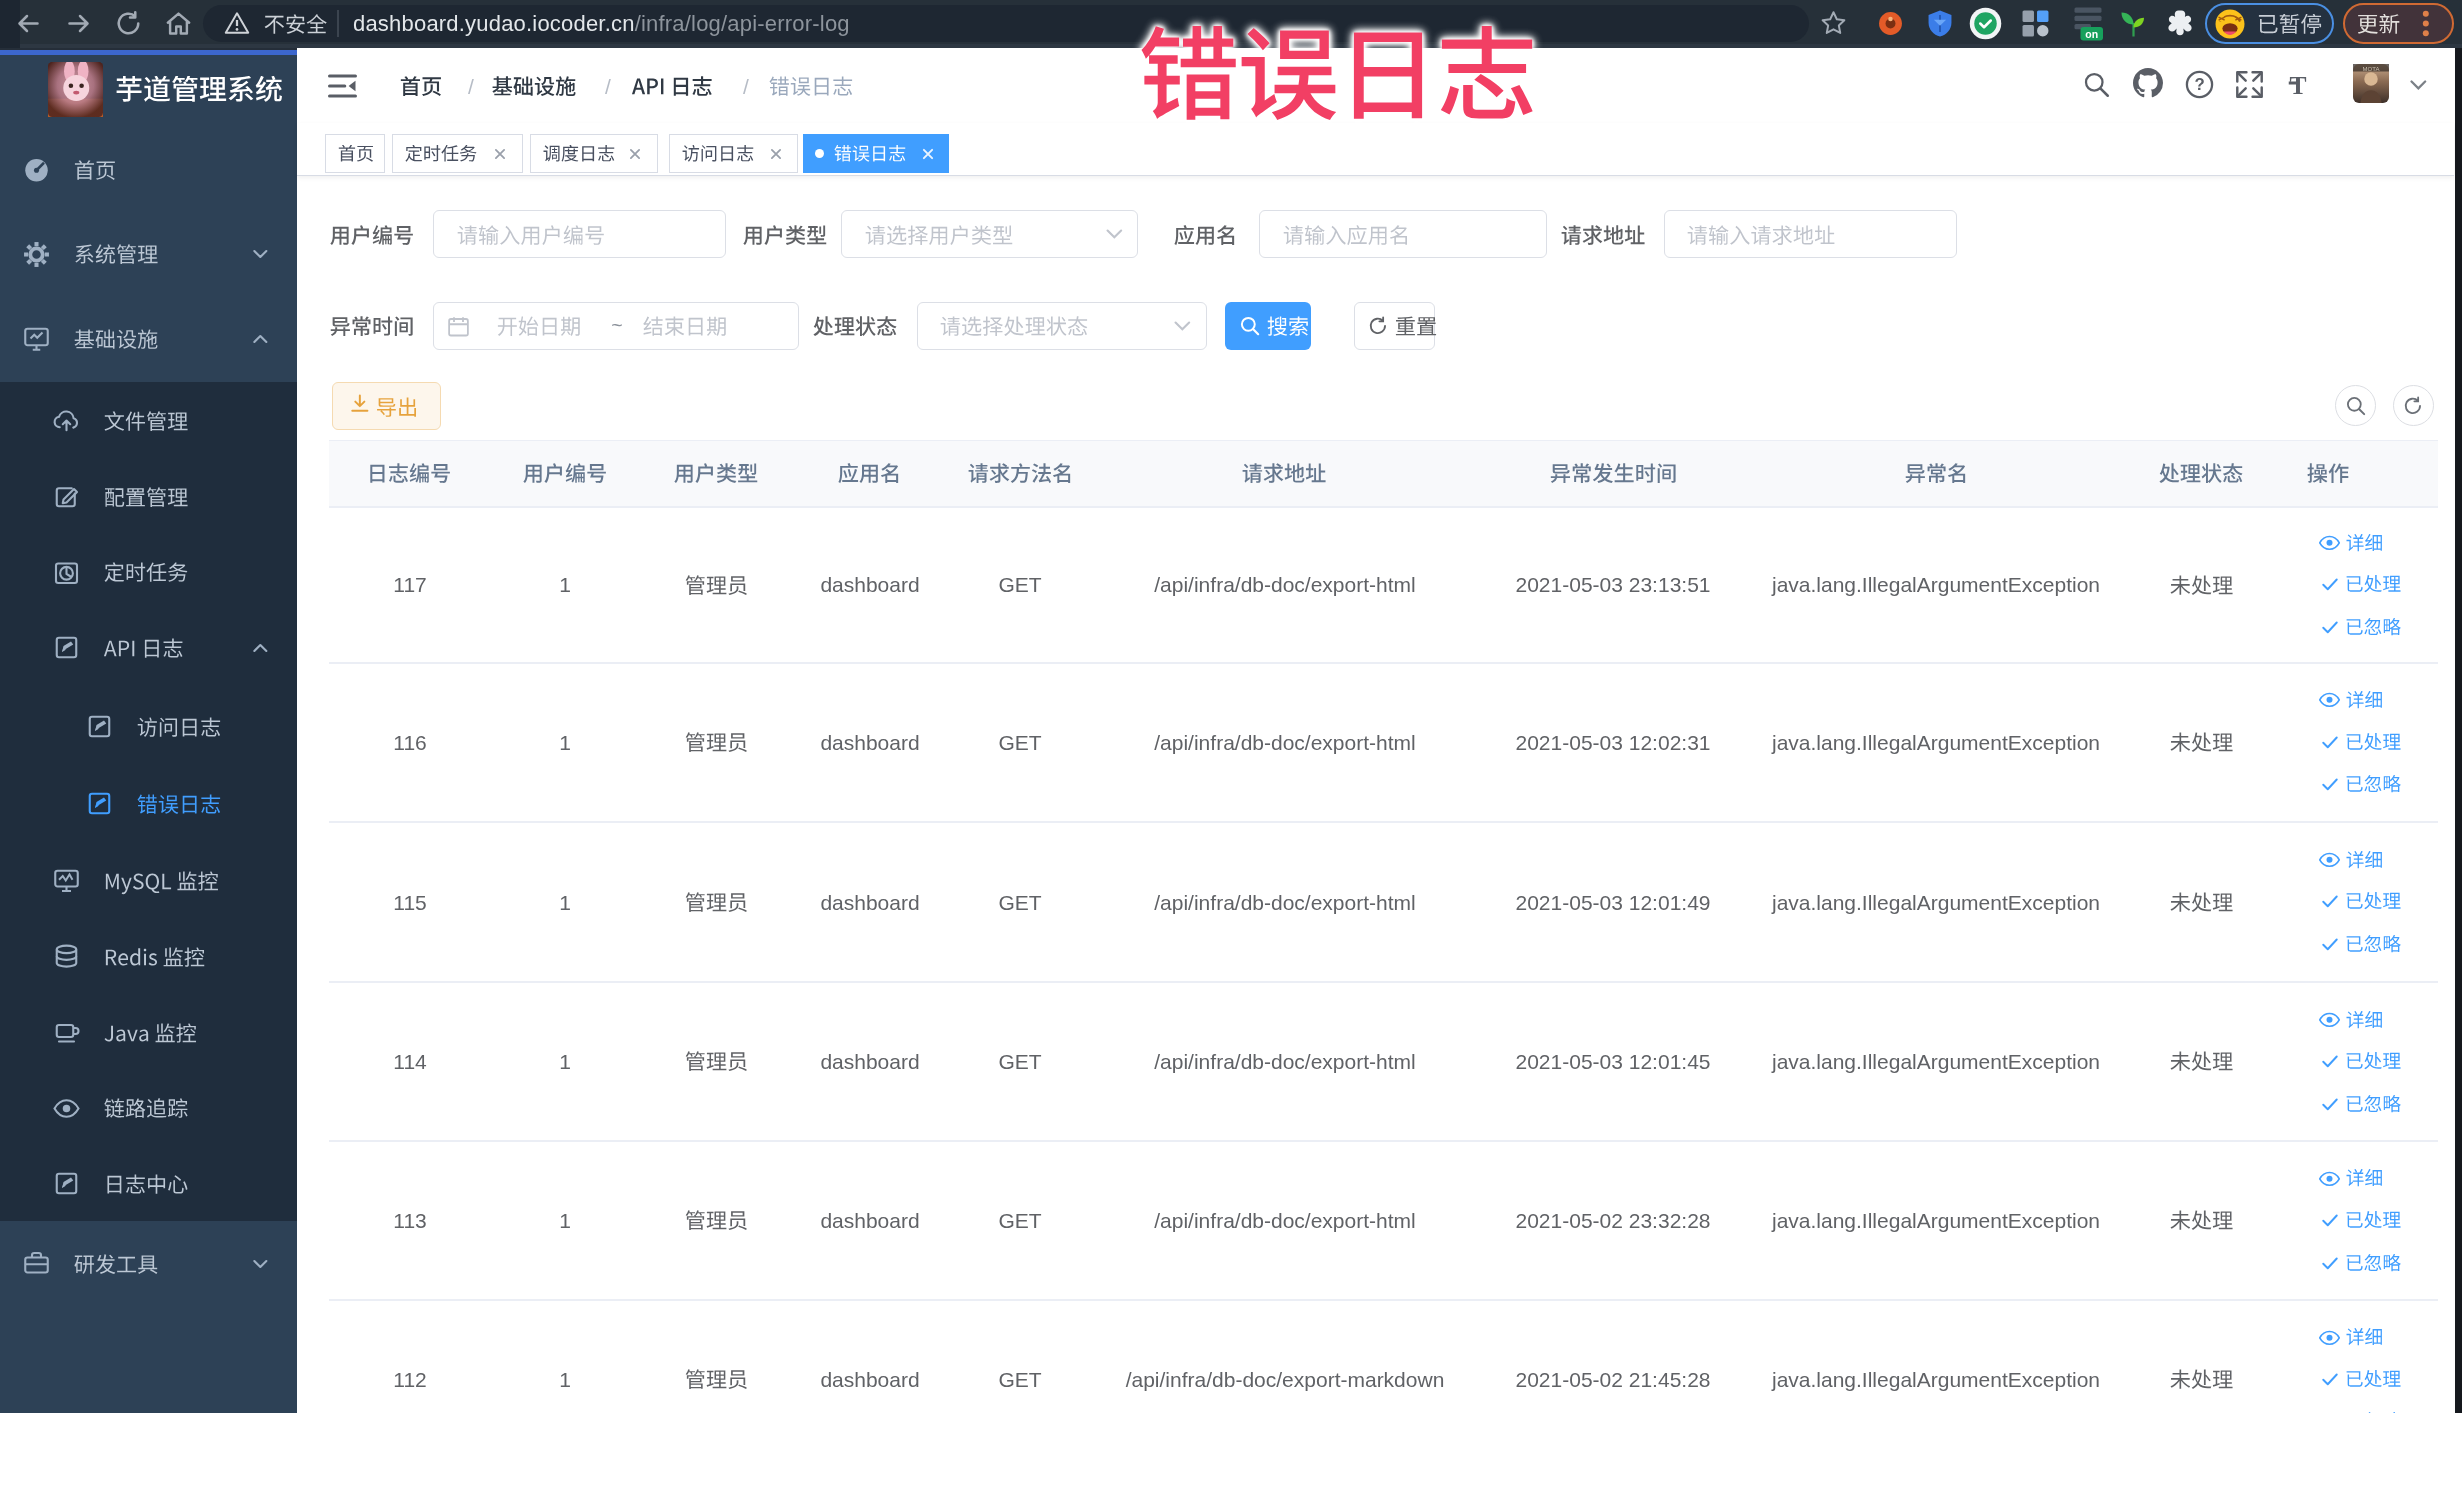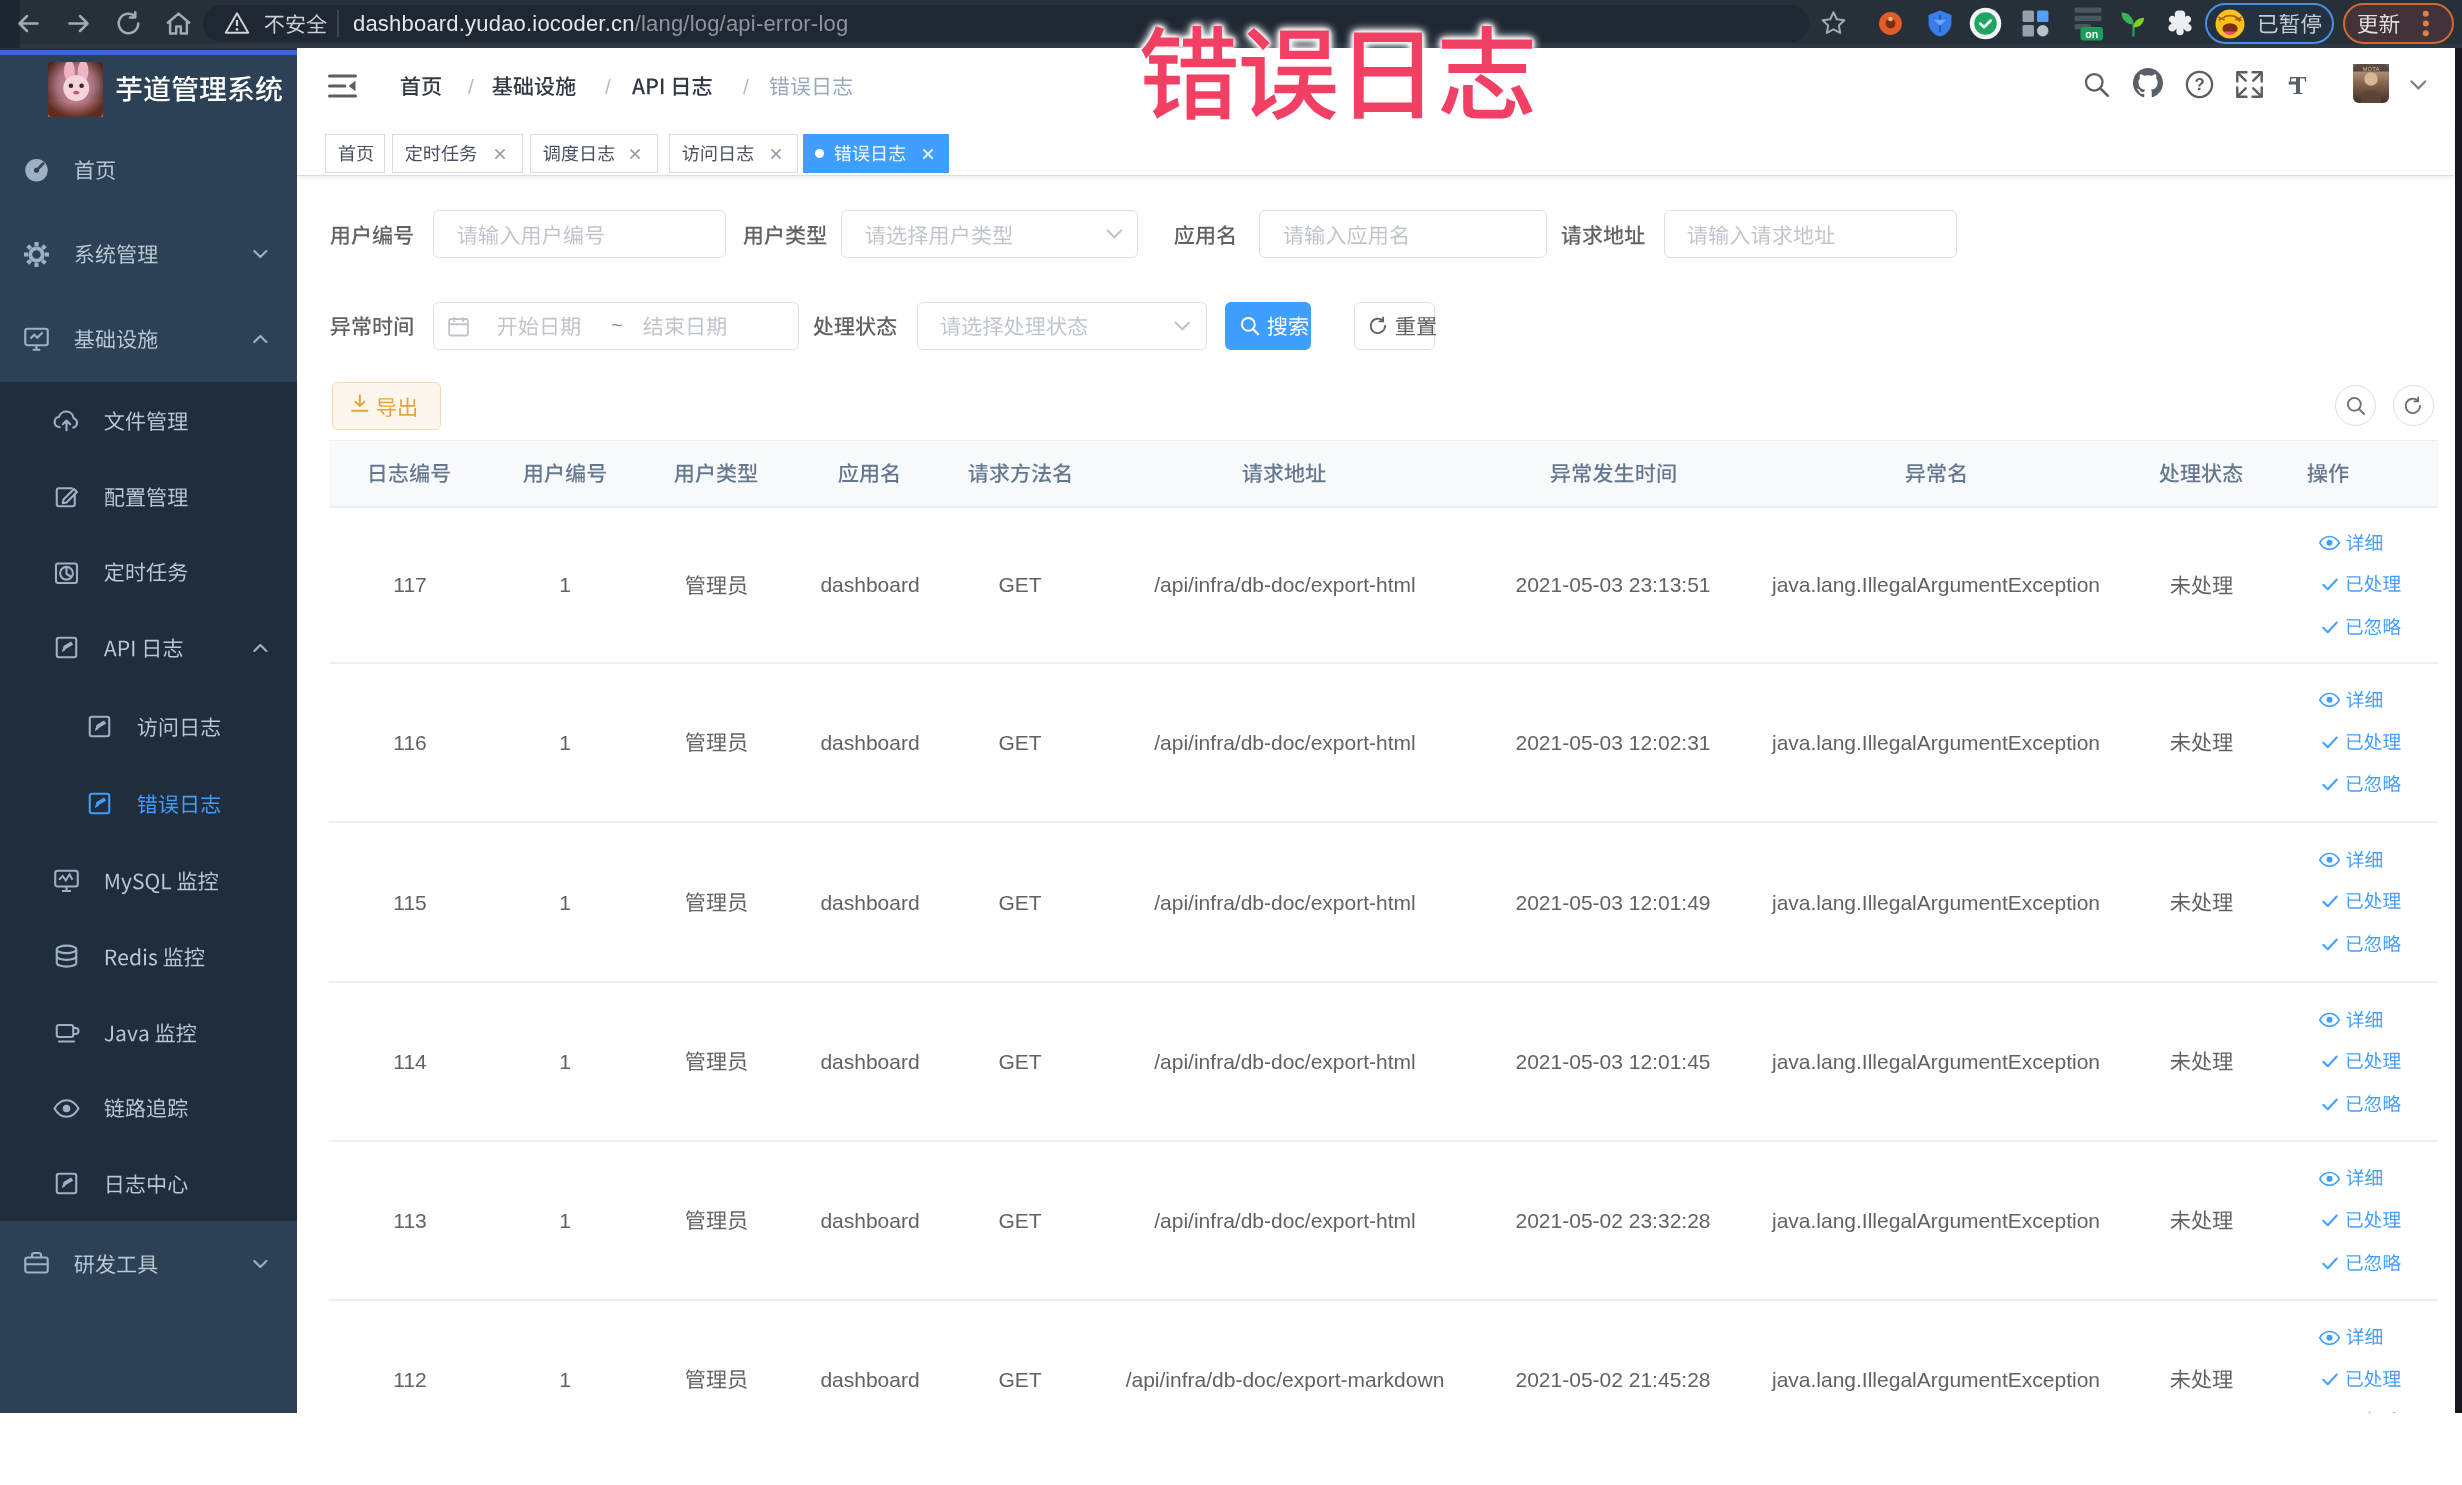--- a/index.html
+++ b/index.html
@@ -89,21 +89,21 @@
     <div class="ab" style="left:203px;top:5.3px;width:1606px;height:37px;border-radius:19px;background:#1e2732"></div>
     <svg class="ab" style="left:224px;top:11.4px;" width="26" height="24" viewBox="0 0 34 32">
       <path d="M17 3L32 29H2z" stroke="#cfd3d8" stroke-width="2.6" fill="none" stroke-linejoin="round"></path>
       <path d="M17 12v8" stroke="#cfd3d8" stroke-width="3"></path>
       <circle cx="17" cy="24.5" r="1.8" fill="#cfd3d8"></circle>
     </svg>
     <svg class="ab " style="left:263px;top:13.6px;" width="65" height="23.5" viewBox="0 0 86 31">
       <use href="#t0" transform="translate(1,24)" fill="#ccd1d7"></use>
     </svg>
     <div class="ab" style="left:337px;top:9.8px;width:1.5px;height:27px;background:#3b444f"></div>
-    <div class="ab lat " style="left:353px;top:24px;font-size:22px;color:#e3e7ea;font-weight:400;letter-spacing:0.2px;">dashboard.yudao.iocoder.cn<span style="color:#8d949c">/lang/log/api-error-log</span></div>
+    <div class="ab lat " style="left:353px;top:24px;font-size:22px;color:#e3e7ea;font-weight:400;letter-spacing:0.2px;">dashboard.yudao.iocoder.cn<span style="color:#8d949c">/infra/log/api-error-log</span></div>
     <svg class="ab" style="left:1820px;top:9.8px;" width="27" height="27" viewBox="0 0 36 36">
       <path d="M18 3l4.4 9.3 10.1 1.3-7.4 7 1.9 10L18 25.8 9 30.6l1.9-10-7.4-7 10.1-1.3z" stroke="#a2aab4" stroke-width="2.6" fill="none" stroke-linejoin="round"></path>
     </svg>
     <svg class="ab" style="left:1876px;top:9px;" width="29" height="29" viewBox="0 0 38 38">
       <circle cx="19" cy="19" r="15" fill="#e35b28"></circle>
       <circle cx="19" cy="19" r="6.5" fill="#7a2f12"></circle>
       <circle cx="19" cy="13" r="3" fill="#f8b57c"></circle>
     </svg>
     <svg class="ab" style="left:1927px;top:9px;" width="26" height="29" viewBox="0 0 34 38">
       <path d="M17 2l15 6v10c0 9-6.5 16-15 18C8.5 34 2 27 2 18V8z" fill="#3b7de8"></path>

